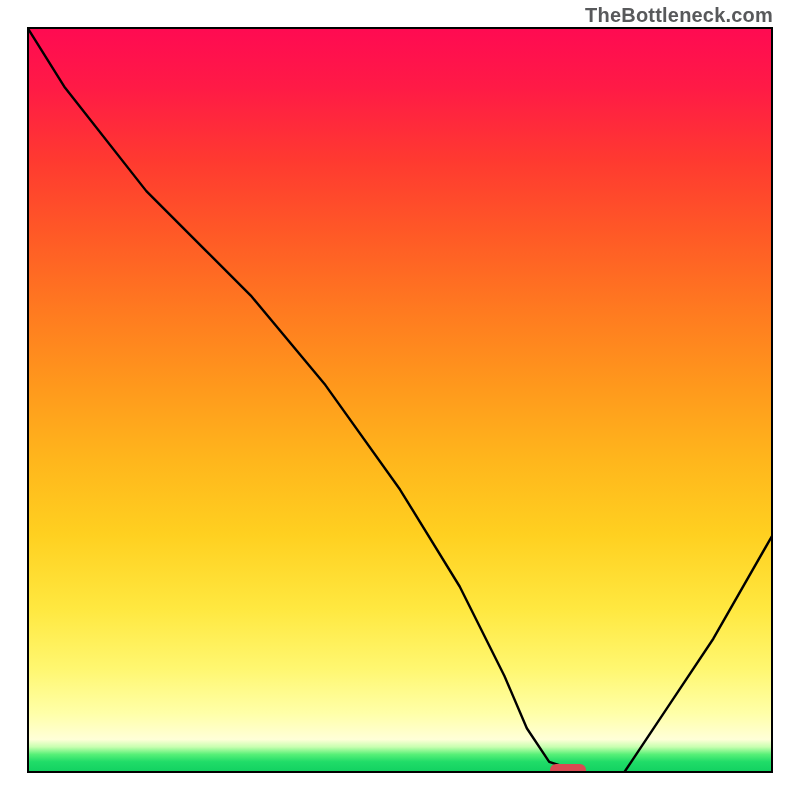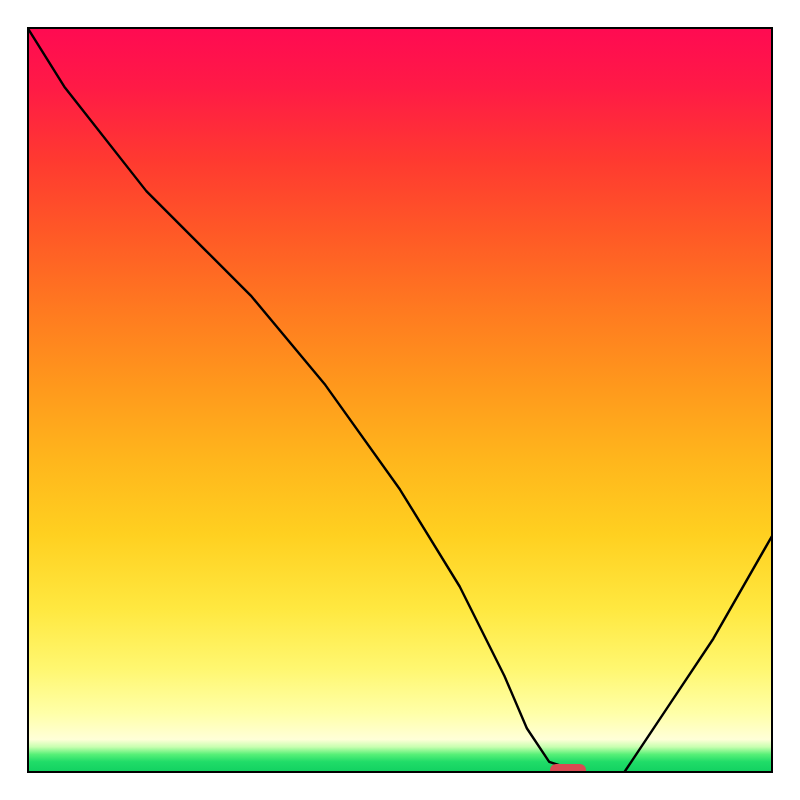--- a/index.html
+++ b/index.html
@@ -79,20 +79,21 @@
     width: 36px;
     height: 12px;
     border-radius: 6px;
   }
 </style>
 </head>
 <body>
 
 <div class="chart-container">
 
+  <div class="watermark">TheBottleneck.com</div>
 
   <div class="plot-area">
     <div class="gradient-bg"></div>
 
     <svg class="curve-svg" viewBox="0 0 746 746" preserveAspectRatio="none">
       <path id="curve-path" fill="none" stroke="#000000" stroke-width="2.4" stroke-linejoin="round" stroke-linecap="round" d="M0.00 0.00 L37.30 59.68 L119.36 164.12 L179.04 223.80 L223.80 268.56 L298.40 358.08 L373.00 462.52 L432.68 559.50 L477.44 649.02 L499.82 701.24 L522.20 734.81 L555.77 746.00 L596.80 746.00 L641.56 678.86 L686.32 611.72 L746.00 507.28"></path>
     </svg>
 
     <div id="marker" class="marker" style="left: 522.85px; top: 737px; background: rgb(217, 74, 82);"></div>
   </div>

